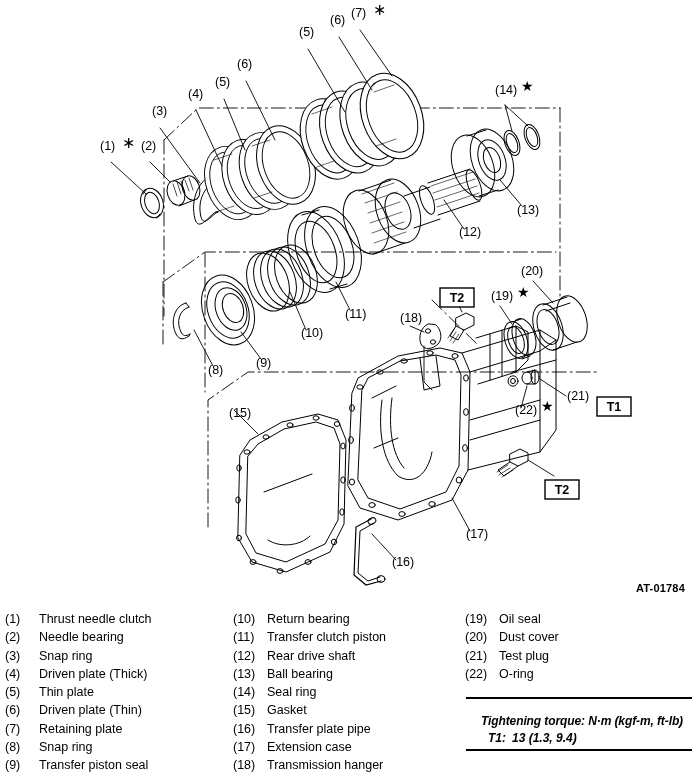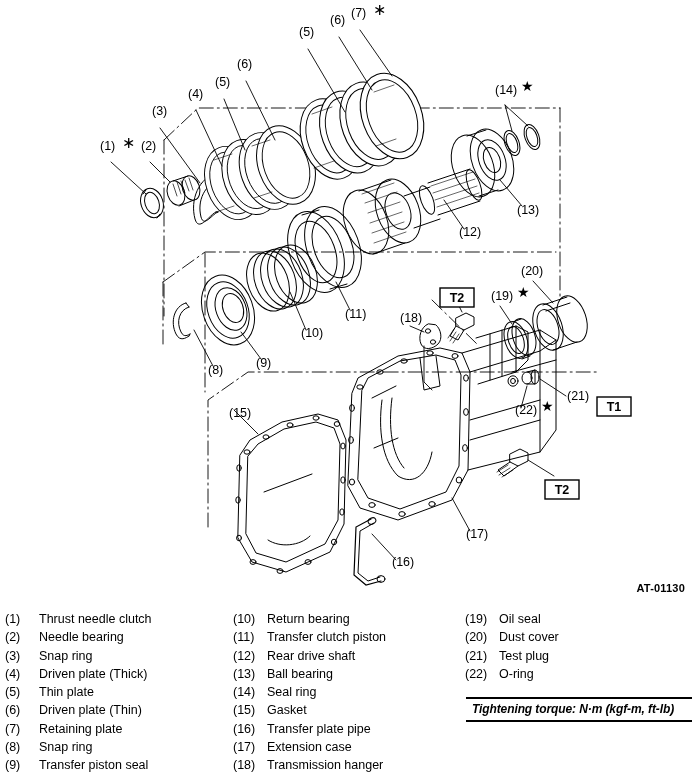--- a/index.html
+++ b/index.html
@@ -14,21 +14,21 @@
   .col{position:absolute;top:0;}
   .col1{left:5px;width:222px;}
   .col2{left:233px;width:222px;}
   .col3{left:465px;width:230px;}
   .lrow{display:flex;align-items:baseline;height:18.3px;font-size:12.5px;}
   .lnum{width:34px;flex:0 0 34px;}
   .ltxt{white-space:nowrap;}
   
   #torque{position:absolute;left:466px;top:697px;width:226px;
           border-top:2px solid #000;border-bottom:2px solid #000;
-          padding:3px 0 4px 0;font-style:italic;font-weight:bold;font-size:12px;}
+          padding:15px 0 4px 0;font-style:italic;font-weight:bold;font-size:12px;text-align:center;}
   #torque .thead{padding-left:6px;white-space:nowrap;letter-spacing:-.1px;}
   #torque .trow{display:flex;padding-left:16px;margin-top:3px;white-space:nowrap;}
   #torque .tkey{width:30px;flex:0 0 30px;}
 </style>
 </head>
 <body>
 
 <div id="diagram">
 <svg width="699" height="610" viewBox="0 0 699 610" xmlns="http://www.w3.org/2000/svg">
   <defs>
@@ -391,21 +391,21 @@
         <rect x="440" y="288" width="34" height="19" fill="#fff" stroke="#000" stroke-width="1.4"></rect>
         <text x="457" y="302" text-anchor="middle" font-size="12.5" font-weight="bold" font-family="&quot;Liberation Sans&quot;, sans-serif" fill="#000">T2</text>
         <rect x="597" y="397" width="34" height="19" fill="#fff" stroke="#000" stroke-width="1.4"></rect>
         <text x="614" y="411" text-anchor="middle" font-size="12.5" font-weight="bold" font-family="&quot;Liberation Sans&quot;, sans-serif" fill="#000">T1</text>
         <rect x="545" y="480" width="34" height="19" fill="#fff" stroke="#000" stroke-width="1.4"></rect>
         <text x="562" y="494" text-anchor="middle" font-size="12.5" font-weight="bold" font-family="&quot;Liberation Sans&quot;, sans-serif" fill="#000">T2</text>
       </g>
 </svg>
 </div>
 
-<div class="figcode">AT-01130</div>
+<div class="figcode">AT-01784</div>
 
 <div id="legend">
   <div class="col col1" id="legend-col1">
       <div class="lrow">
         <span class="lnum">(1)</span>
         <span class="ltxt">Thrust needle clutch</span>
       </div>
       <div class="lrow">
         <span class="lnum">(2)</span>
         <span class="ltxt">Needle bearing</span>
@@ -493,14 +493,18 @@
       <div class="lrow">
         <span class="lnum">(22)</span>
         <span class="ltxt">O-ring</span>
       </div>
     </div>
 </div>
 
 <div id="torque">
   <div class="thead">Tightening torque: N·m (kgf-m, ft-lb)</div>
   <div id="torque-rows">
+      <div class="trow">
+        <span class="tkey">T1:</span>
+        <span>13 (1.3, 9.4)</span>
+      </div>
     </div>
 </div>
 
 </body></html>

